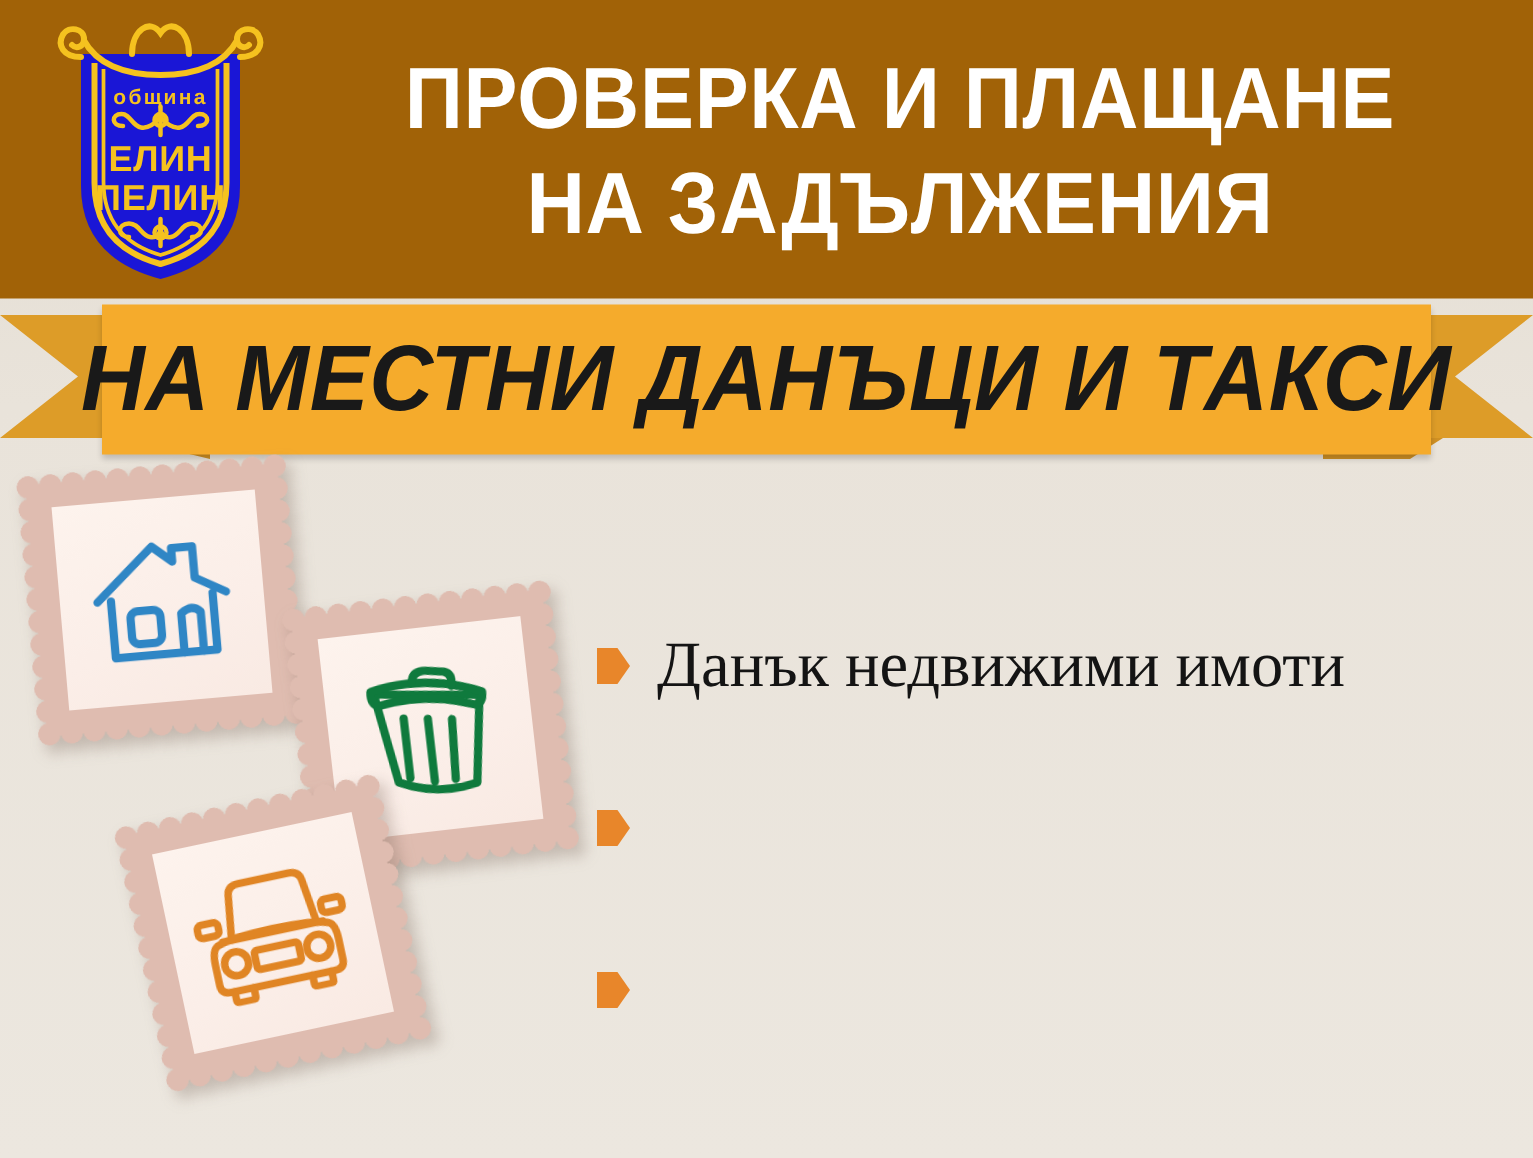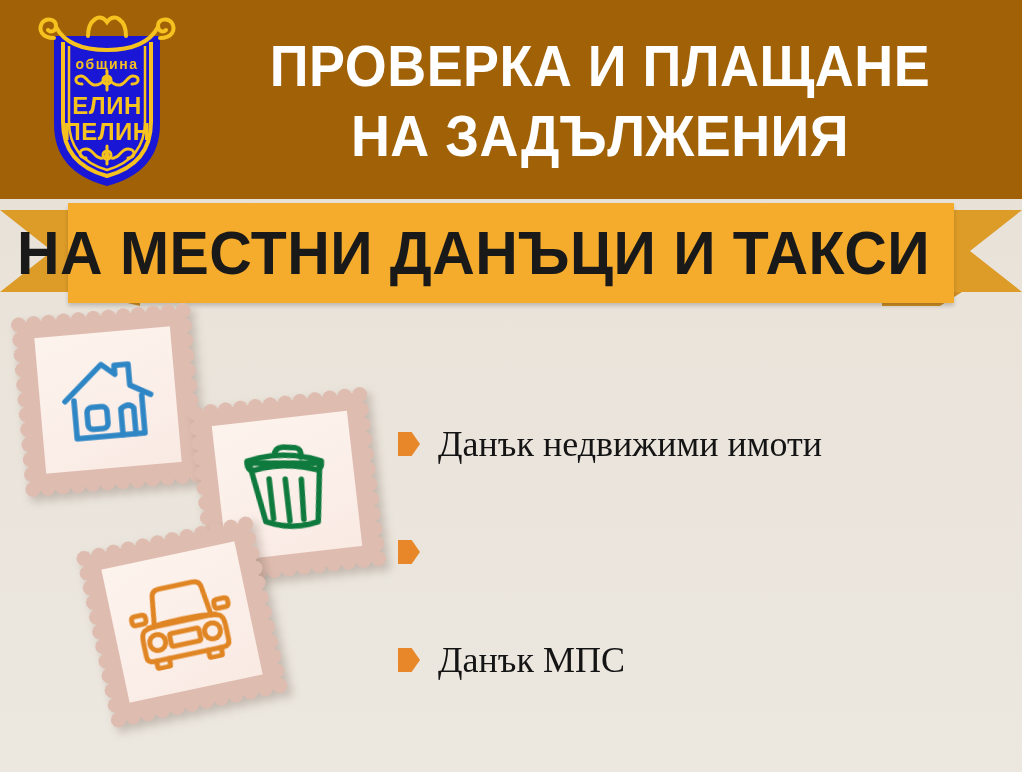--- a/index.html
+++ b/index.html
@@ -56,22 +56,23 @@
     clip-path:polygon(0 0, 80px 0, 80px 14px, 22px 0);
   }
   .ribbon-shadow-r {
     position:absolute; right:60px; top:94px; width:80px; height:14px;
     background:#cf9024;
     clip-path:polygon(0 0, 80px 0, 58px 14px, 0 14px);
   }
   .ribbon-band {
     position:absolute; left:68px; top:5px; width:886px; height:100px;
     background:#f5ab2c;
-    display:flex; align-items:center; justify-content:flex-end;
+    display:flex; align-items:center; justify-content:center;
     box-shadow:0 3px 4px rgba(0,0,0,0.18);
+    font-style:italic;
   }
   .ribbon-text {
     color:#191919;
     font-family:"Liberation Sans", sans-serif;
     font-weight:bold;
     font-size:62px;
     line-height:64px;
     letter-spacing:0.5px;
     transform:scaleX(0.95);
     white-space:nowrap;
@@ -115,21 +116,21 @@
   .tax-item {
     display:flex; align-items:center; height:52px; margin-bottom:56px;
   }
   .bullet {
     width:22px; height:24px; flex:0 0 22px; margin-right:18px;
     background:#e8862a;
     clip-path:polygon(0 0, 62% 0, 100% 50%, 62% 100%, 0 100%);
   }
   .tax-label {
     font-family:"Liberation Serif", serif;
-    font-size:36px;
+    font-size:43px;
     line-height:50px;
     color:#141414;
     white-space:nowrap;
   }
 </style>
 </head>
 <body>
 
 <div class="header">
 
@@ -246,15 +247,14 @@
     <span class="bullet"></span>
     <span class="tax-label">Данък недвижими имоти</span>
   </div>
 
   <div class="tax-item">
     <span class="bullet"></span>
   </div>
 
   <div class="tax-item">
     <span class="bullet"></span>
-    <span class="tax-label">Данък МПС</span>
   </div>
 </div>
 
 </body></html>

